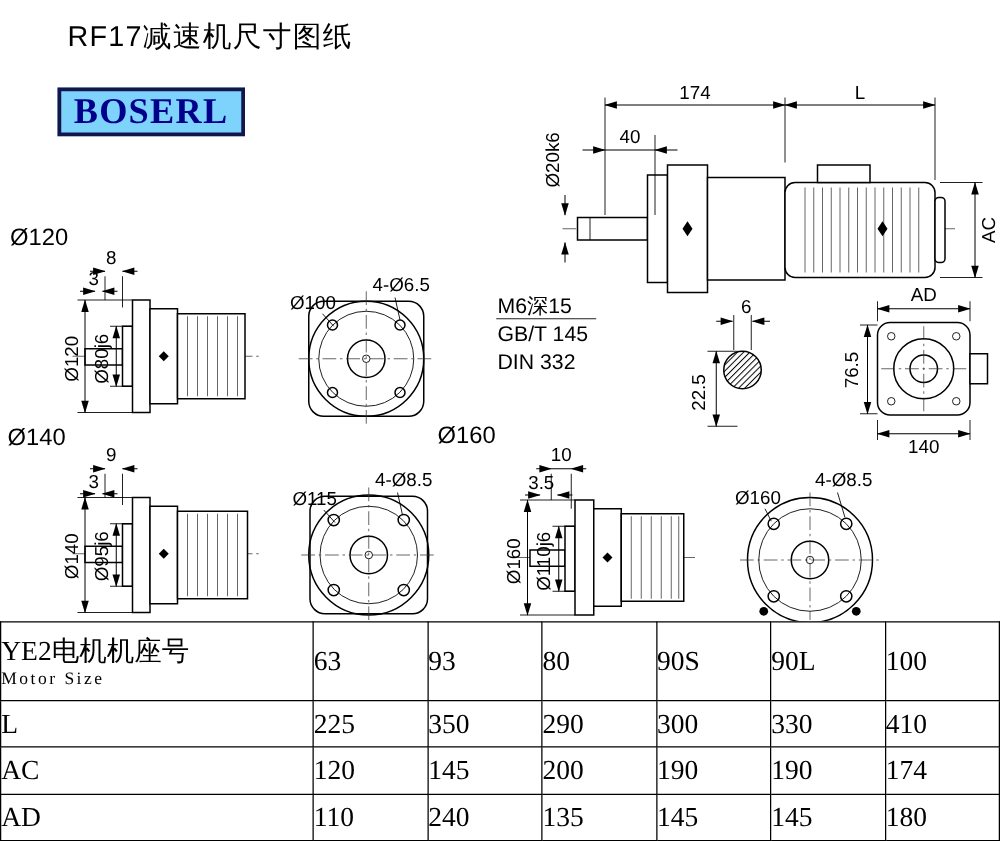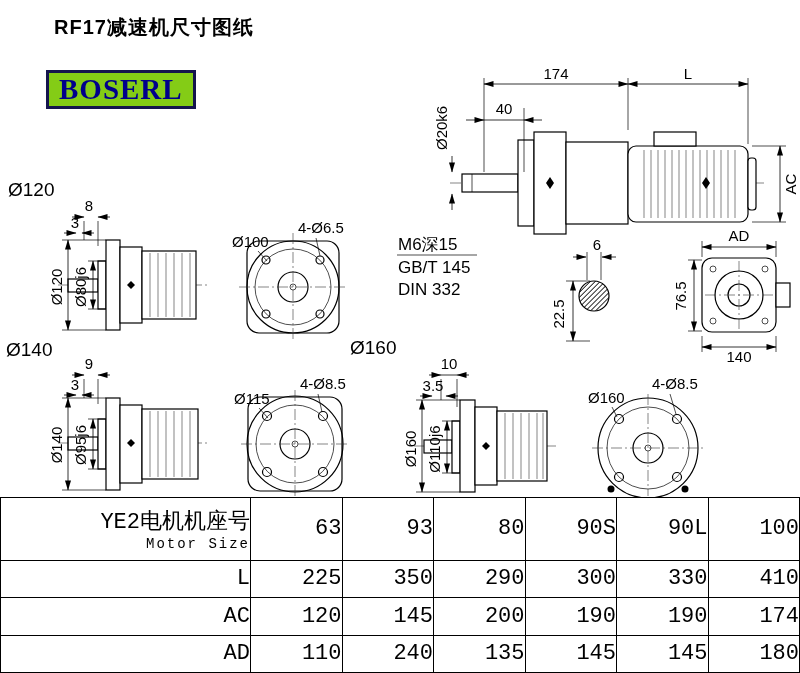--- a/index.html
+++ b/index.html
@@ -1,25 +1,25 @@
 <!DOCTYPE html>
 <html><head>
 <meta charset="utf-8">
 <style>
   html,body{margin:0;padding:0}
   body{width:800px;height:673px;background:#fff;position:relative;overflow:hidden;
        font-family:"Liberation Sans",sans-serif;color:#000}
-  .title{position:absolute;left:54px;top:14px;font-size:20px;font-weight:bold;letter-spacing:1px}
+  .title{position:absolute;left:54px;top:14px;font-size:23px;font-weight:normal;letter-spacing:1px}
   .logo{position:absolute;left:46px;top:70px;border:3px solid #15154d;padding:0 10px;
         font-family:"Liberation Serif",serif;font-weight:bold;font-size:29px;color:#00008b;
-        background:#84cc16;letter-spacing:1px}
+        background:#7dd3fc;letter-spacing:1px}
   svg.drawing{position:absolute;left:0;top:0}
   .tblwrap{position:absolute;left:0;top:497px;width:800px;height:176px}
-  table{width:100%;height:100%;border-collapse:collapse;table-layout:fixed;text-align:right;
-        font-family:Liberation Mono, monospace;font-size:22px}
+  table{width:100%;height:100%;border-collapse:collapse;table-layout:fixed;text-align:left;
+        font-family:Liberation Serif, serif;font-size:22px}
   td{border:1px solid #000;padding:0}
   tr.hdr{height:62px}
   tr.r{height:37px}
   col.c0{width:250px}
   .en{font-size:14px;letter-spacing:2px}
   .cn{font-size:22px}
   
   .ln{fill:#fff;stroke:#000;stroke-width:1.2}
   .nf{fill:none;stroke:#000;stroke-width:1.2}
   .thin{stroke:#000;stroke-width:0.7;fill:none}

